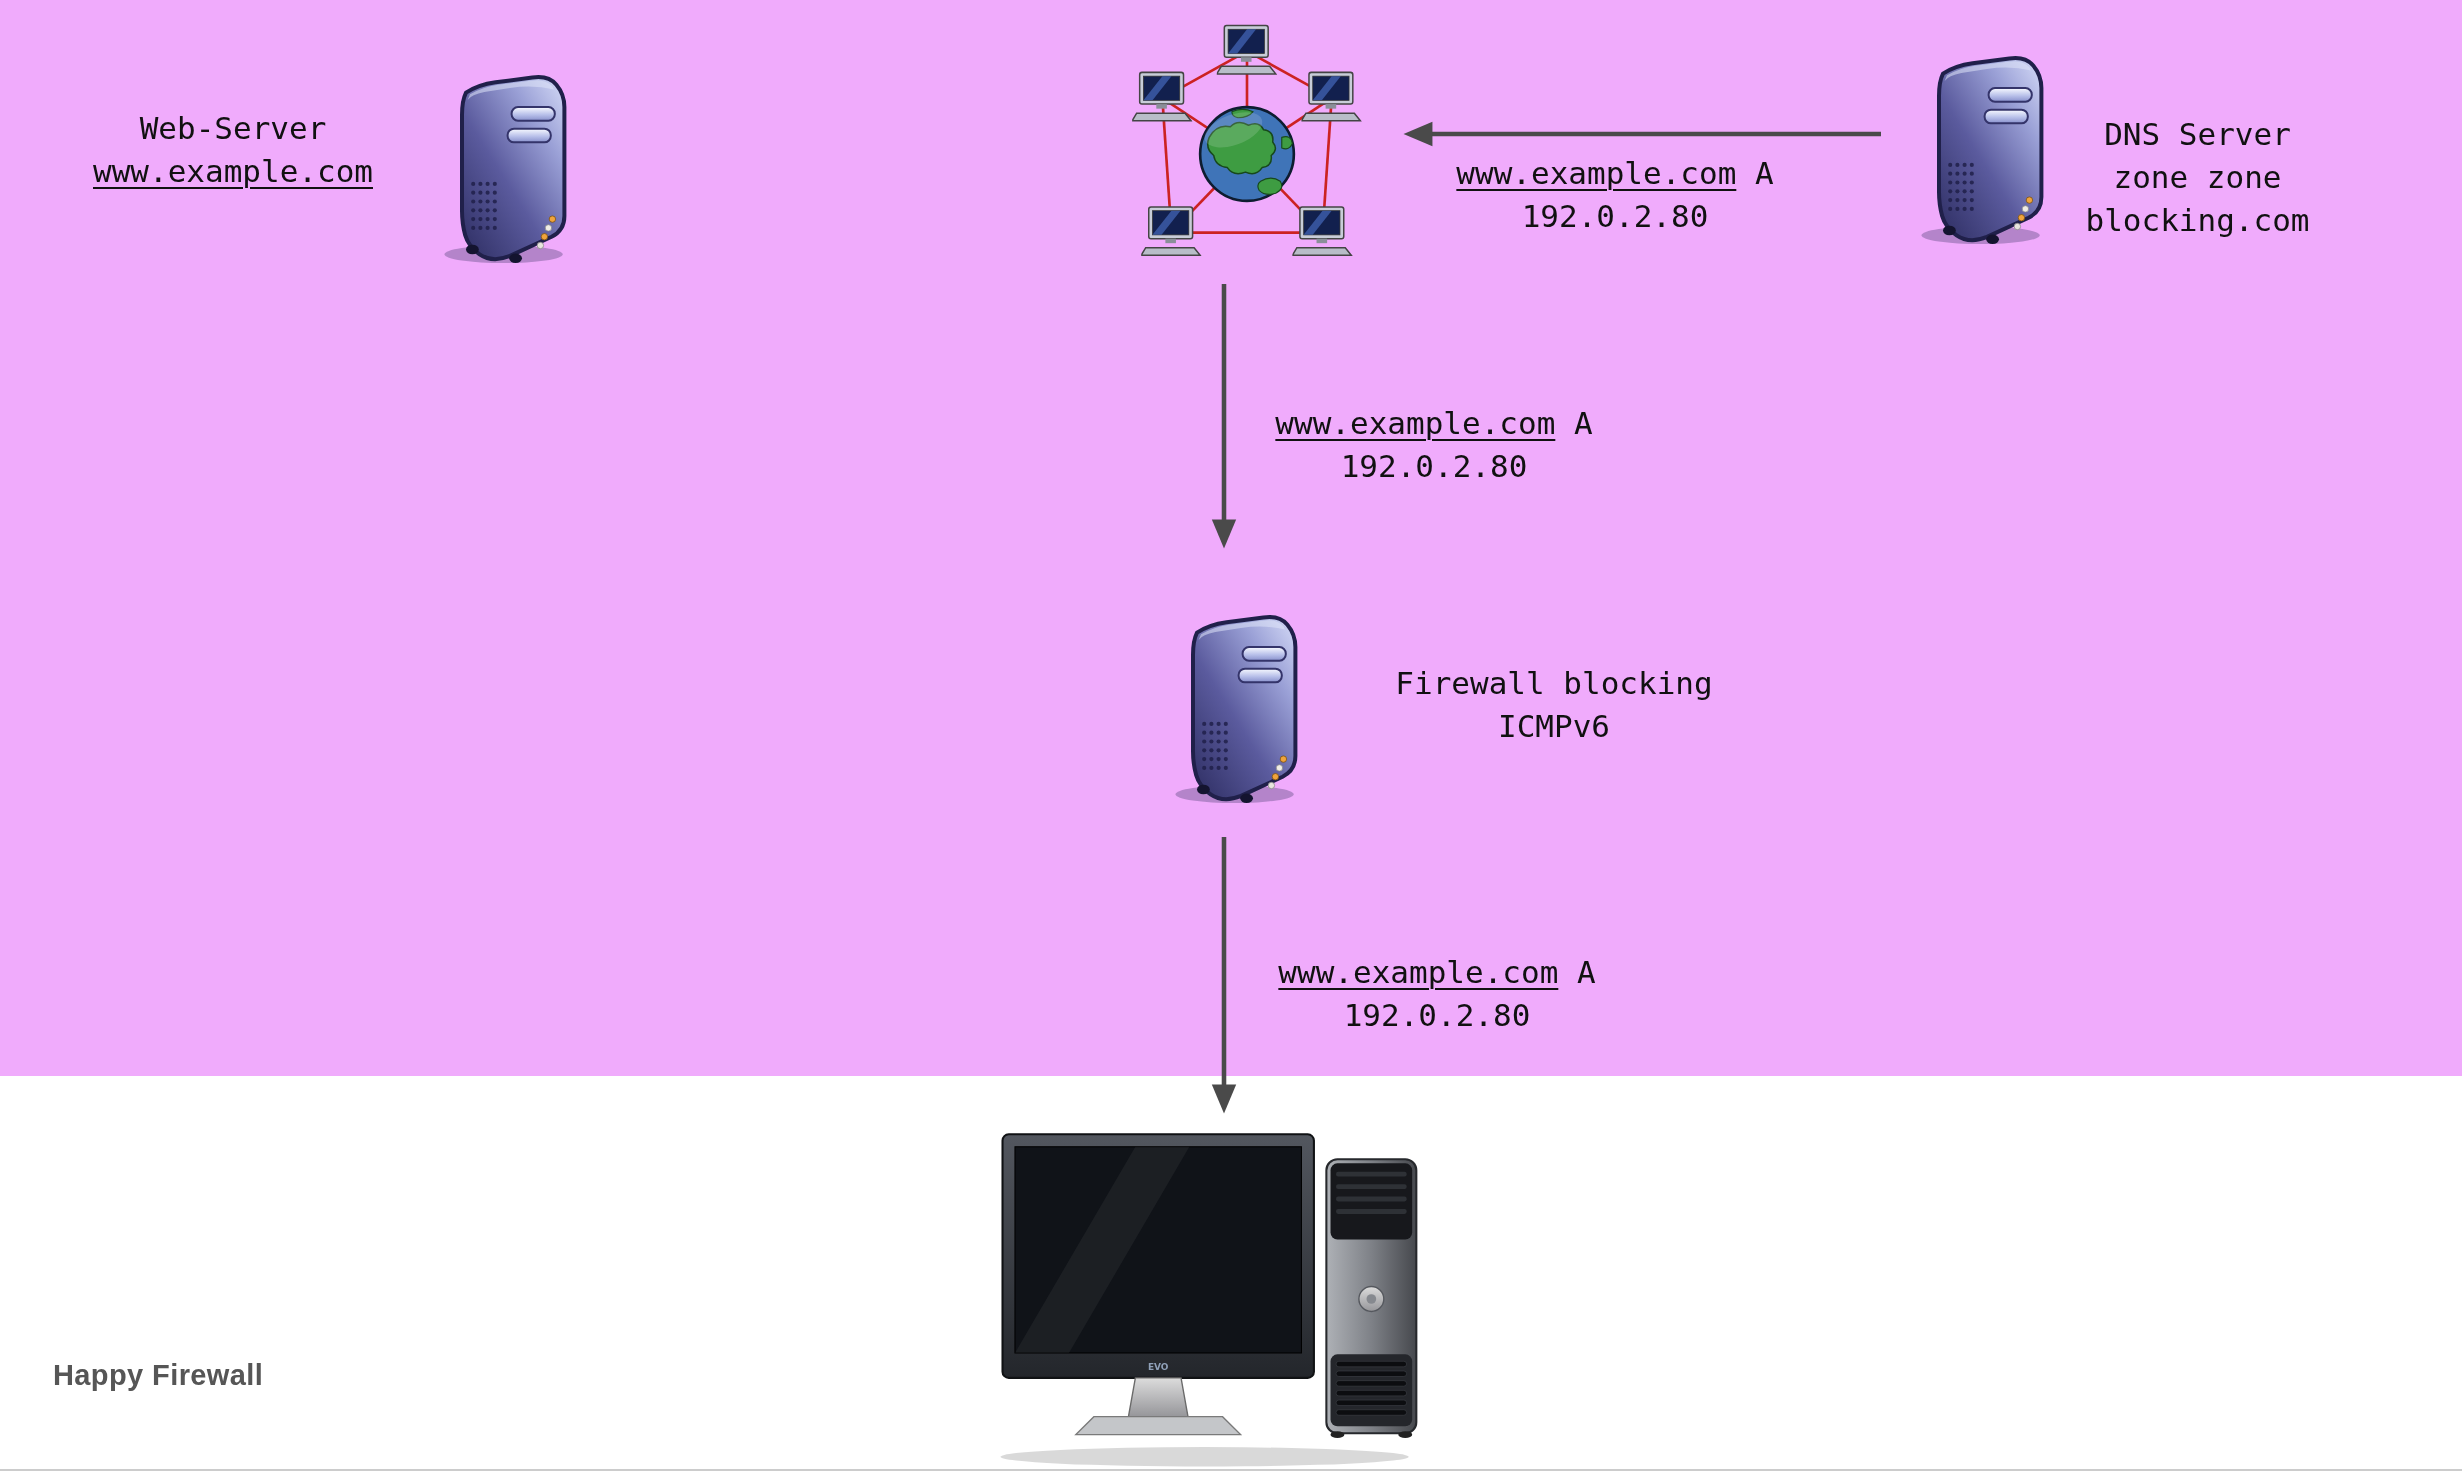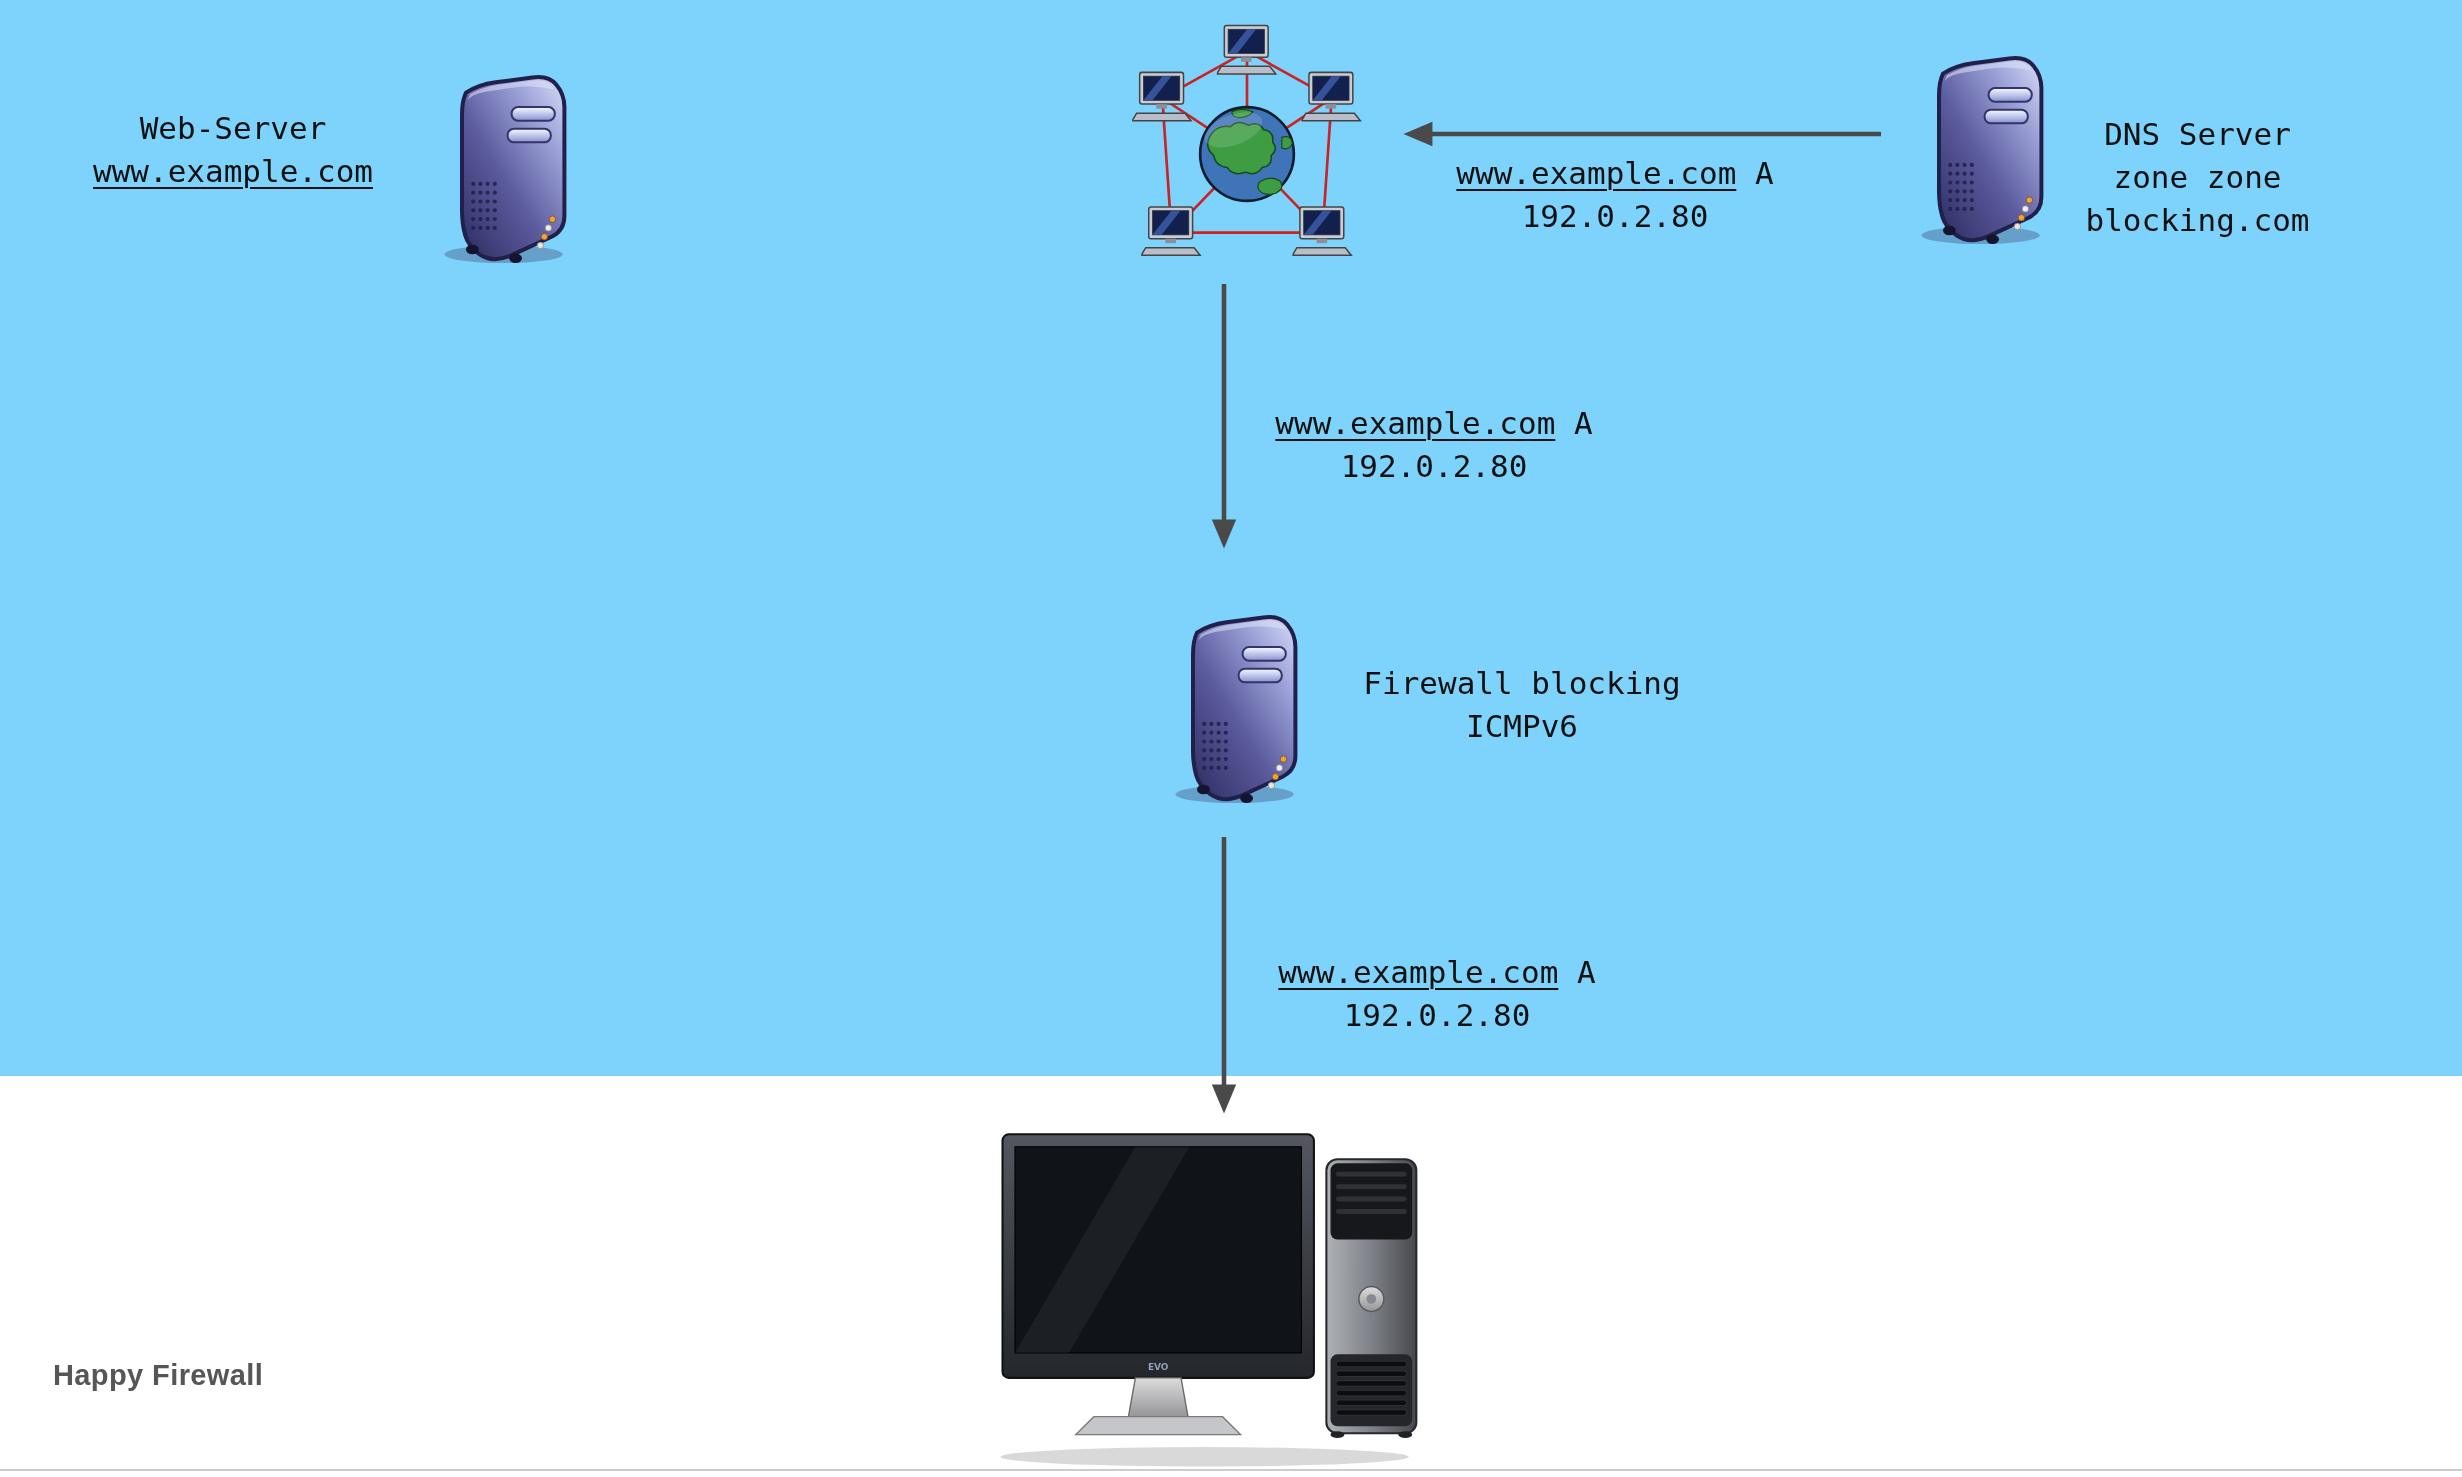--- a/index.html
+++ b/index.html
@@ -2,21 +2,21 @@
 <html style="font-size:12px"><head>
 <meta charset="utf-8">
 <title>Happy Eyeballs Diagram</title>
 <style>
   * { margin:0; padding:0; box-sizing:border-box; }
   html, body { background:#ffffff; }
   body {
     width:2462px; height:1478px; position:relative; overflow:hidden;
     font-family:"DejaVu Sans Mono", monospace;
   }
-  .stage { position:absolute; left:0; top:0; width:2462px; height:1076px; background:#7dd3fc; }
+  .stage { position:absolute; left:0; top:0; width:2462px; height:1076px; background:#f0abfc; }
   .abs { position:absolute; }
   .mono-label { font-size:31px; line-height:43px; color:#111111; text-align:center; white-space:nowrap; }
   .mono-label .line { white-space:nowrap; }
   .u { text-decoration:underline; text-decoration-thickness:2.3px; text-underline-offset:4.6px; }
   .caption {
     font-family:"Liberation Sans","DejaVu Sans",sans-serif;
     font-weight:700; font-size:29px; color:#565656; letter-spacing:0.4px;
   }
   .bottom-line { background:#cccccc; }
   .defs { position:absolute; width:0; height:0; overflow:hidden; }
@@ -167,21 +167,21 @@
 
   <div class="abs mono-label" style="left:1236px; top:402px; width:396px;">
     <div class="line"><span class="u">www.example.com</span> <span>A</span></div>
     <div class="line">192.0.2.80</div>
   </div>
 
   <svg class="abs" style="left:1153px; top:601px;" width="160" height="209" viewBox="0 0 200 250">
     <use href="#icon-server" width="200" height="250"></use>
   </svg>
 
-  <div class="abs mono-label" style="left:1332px; top:662px; width:380px;">
+  <div class="abs mono-label" style="left:1364px; top:662px; width:380px;">
     <div class="line">Firewall blocking</div>
     <div class="line">ICMPv6</div>
   </div>
 
   <svg class="abs" style="left:1201px; top:837px;" width="46" height="278" viewBox="0 0 60 365">
     <line x1="30" y1="0" x2="30" y2="329" stroke="#4a4a4a" stroke-width="6"></line>
     <polygon points="30,363 14,325 46,325" fill="#4a4a4a"></polygon>
   </svg>
 
   <div class="abs mono-label" style="left:1239px; top:951px; width:396px;">

